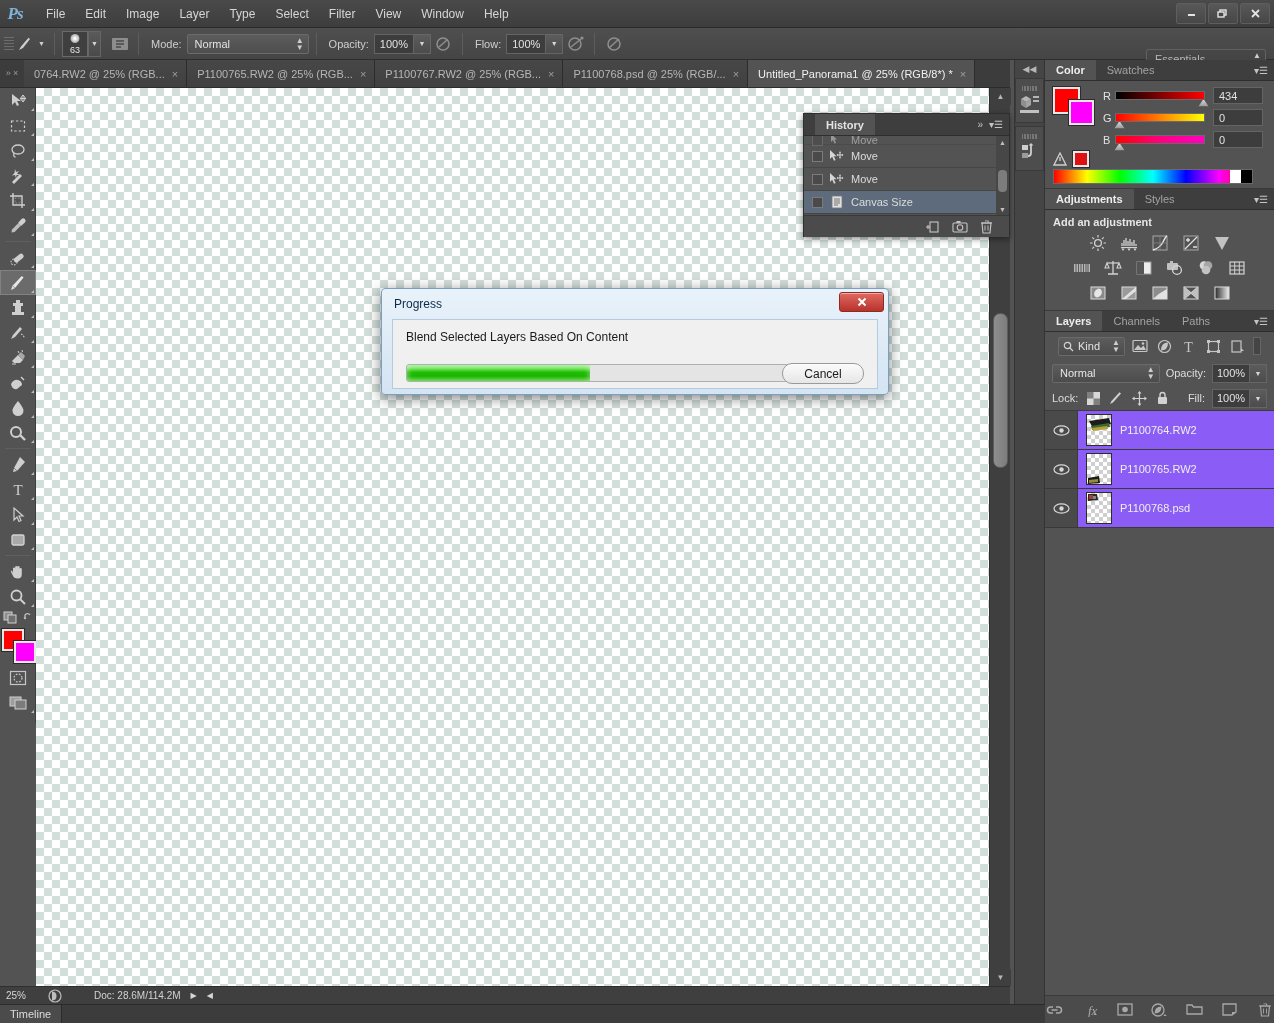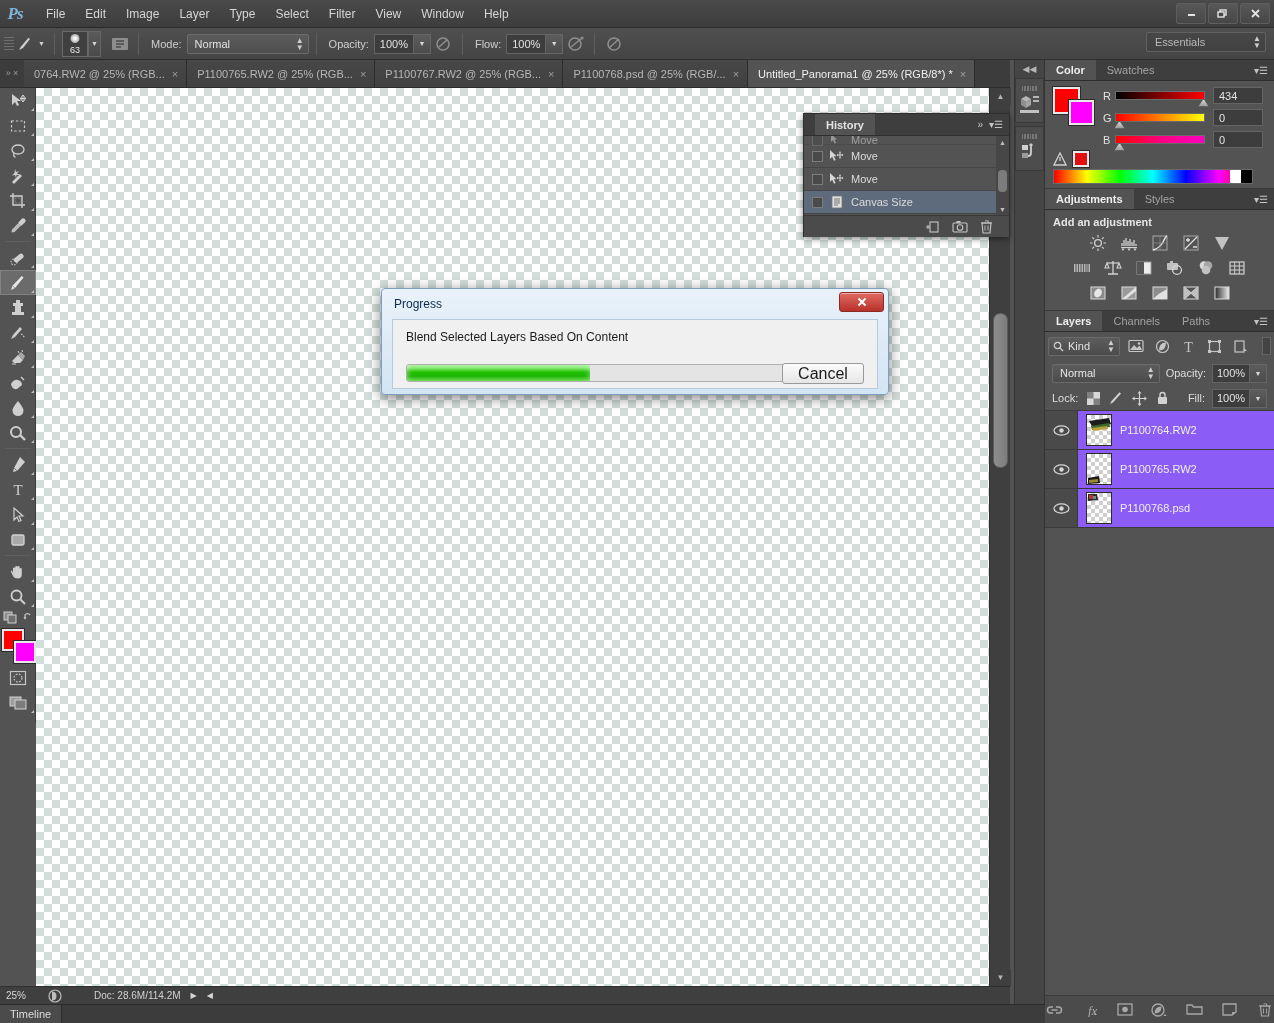--- a/index.html
+++ b/index.html
@@ -82,21 +82,21 @@
   }
   .drop-btn {
     height: 20px; width: 17px; background: linear-gradient(#5c5c5c, #4c4c4c);
     border: 1px solid #666; border-left: none;
     display:flex; align-items:center; justify-content:center; font-size:7px; color:#d8d8d8;
   }
   .airbrush {
     width: 24px; height: 22px; display:flex; align-items:center; justify-content:center;
   }
   .ws-select {
-    position: absolute; right: 8px; top: 4px;
+    position: absolute; right: 8px; top: 21px;
     width: 120px; height: 20px;
     background: linear-gradient(#474747, #414141);
     border: 1px solid #616161; border-radius: 2px;
     display: flex; align-items: center; justify-content: space-between;
     padding: 0 4px 0 8px; color: #b8b8b8; font-size: 11px;
   }
 
   
   .toolbar {
     position: absolute; left: 0; top: 88px; width: 36px; height: 635px;
@@ -277,21 +277,21 @@
   .spectrum .wh { position:absolute; right:11px; top:0; width:11px; height:100%; background:#fff; }
   .spectrum .bl { position:absolute; right:0; top:0; width:11px; height:100%; background:#000; }
 
   .adj-body { background: #535353; padding: 6px 8px 8px; }
   .adj-title { font-size: 11px; color: #e6e6e6; font-weight: bold; margin-bottom: 6px; }
   .adj-grid { display: flex; flex-direction: column; gap: 7px; align-items: center; }
   .adj-row { display: flex; gap: 9px; justify-content: center; }
   .adj-ic { width: 22px; height: 18px; display:flex; align-items:center; justify-content:center; }
 
   .layers-body { background: #535353; }
-  .lay-filter { height: 28px; display: flex; align-items: center; gap: 6px; padding: 0 3px; }
+  .lay-filter { height: 28px; display: flex; align-items: center; gap: 6px; padding: 0 13px; }
   .kind-combo {
     width: 72px; height: 19px; background: linear-gradient(#5c5c5c,#4c4c4c);
     border: 1px solid #6a6a6a; border-radius: 2px;
     display: flex; align-items: center; gap: 4px; padding: 0 4px;
     font-size: 11px; color: #e2e2e2;
   }
   .filt-ic { width: 20px; height: 20px; display:flex; align-items:center; justify-content:center; }
   .lay-mode { height: 26px; display: flex; align-items: center; gap: 6px; padding: 0 7px; }
   .mode-combo {
     width: 110px; height: 19px; background: linear-gradient(#5c5c5c,#4c4c4c);
@@ -357,23 +357,23 @@
   }
   .prog-fill {
     height: 100%;
     background: linear-gradient(to bottom,
       #95ef85 0%, #7ee86b 18%, #21c000 45%, #17b300 70%, #3fd11a 100%);
     box-shadow: inset 0 0 6px rgba(255,255,255,.55);
   }
   .dlg-cancel {
     position: absolute; right: 13px; top: 43px; width: 82px; height: 21px;
     background: linear-gradient(#fbfbfb, #e6e6e6);
-    border: 1px solid #9a9a9a; border-radius: 3px;
+    border: 1px solid #9a9a9a; border-radius: 10px;
     display:flex; align-items:center; justify-content:center;
-    font-size: 16px; color: #1a1a1a;
+    font-size: 12px; color: #1a1a1a;
   }
   svg { display: block; }
 </style>
 </head>
 <body>
 
 <div id="app">
 
   <div class="titlebar">
     <div class="ps-logo">Ps</div>

